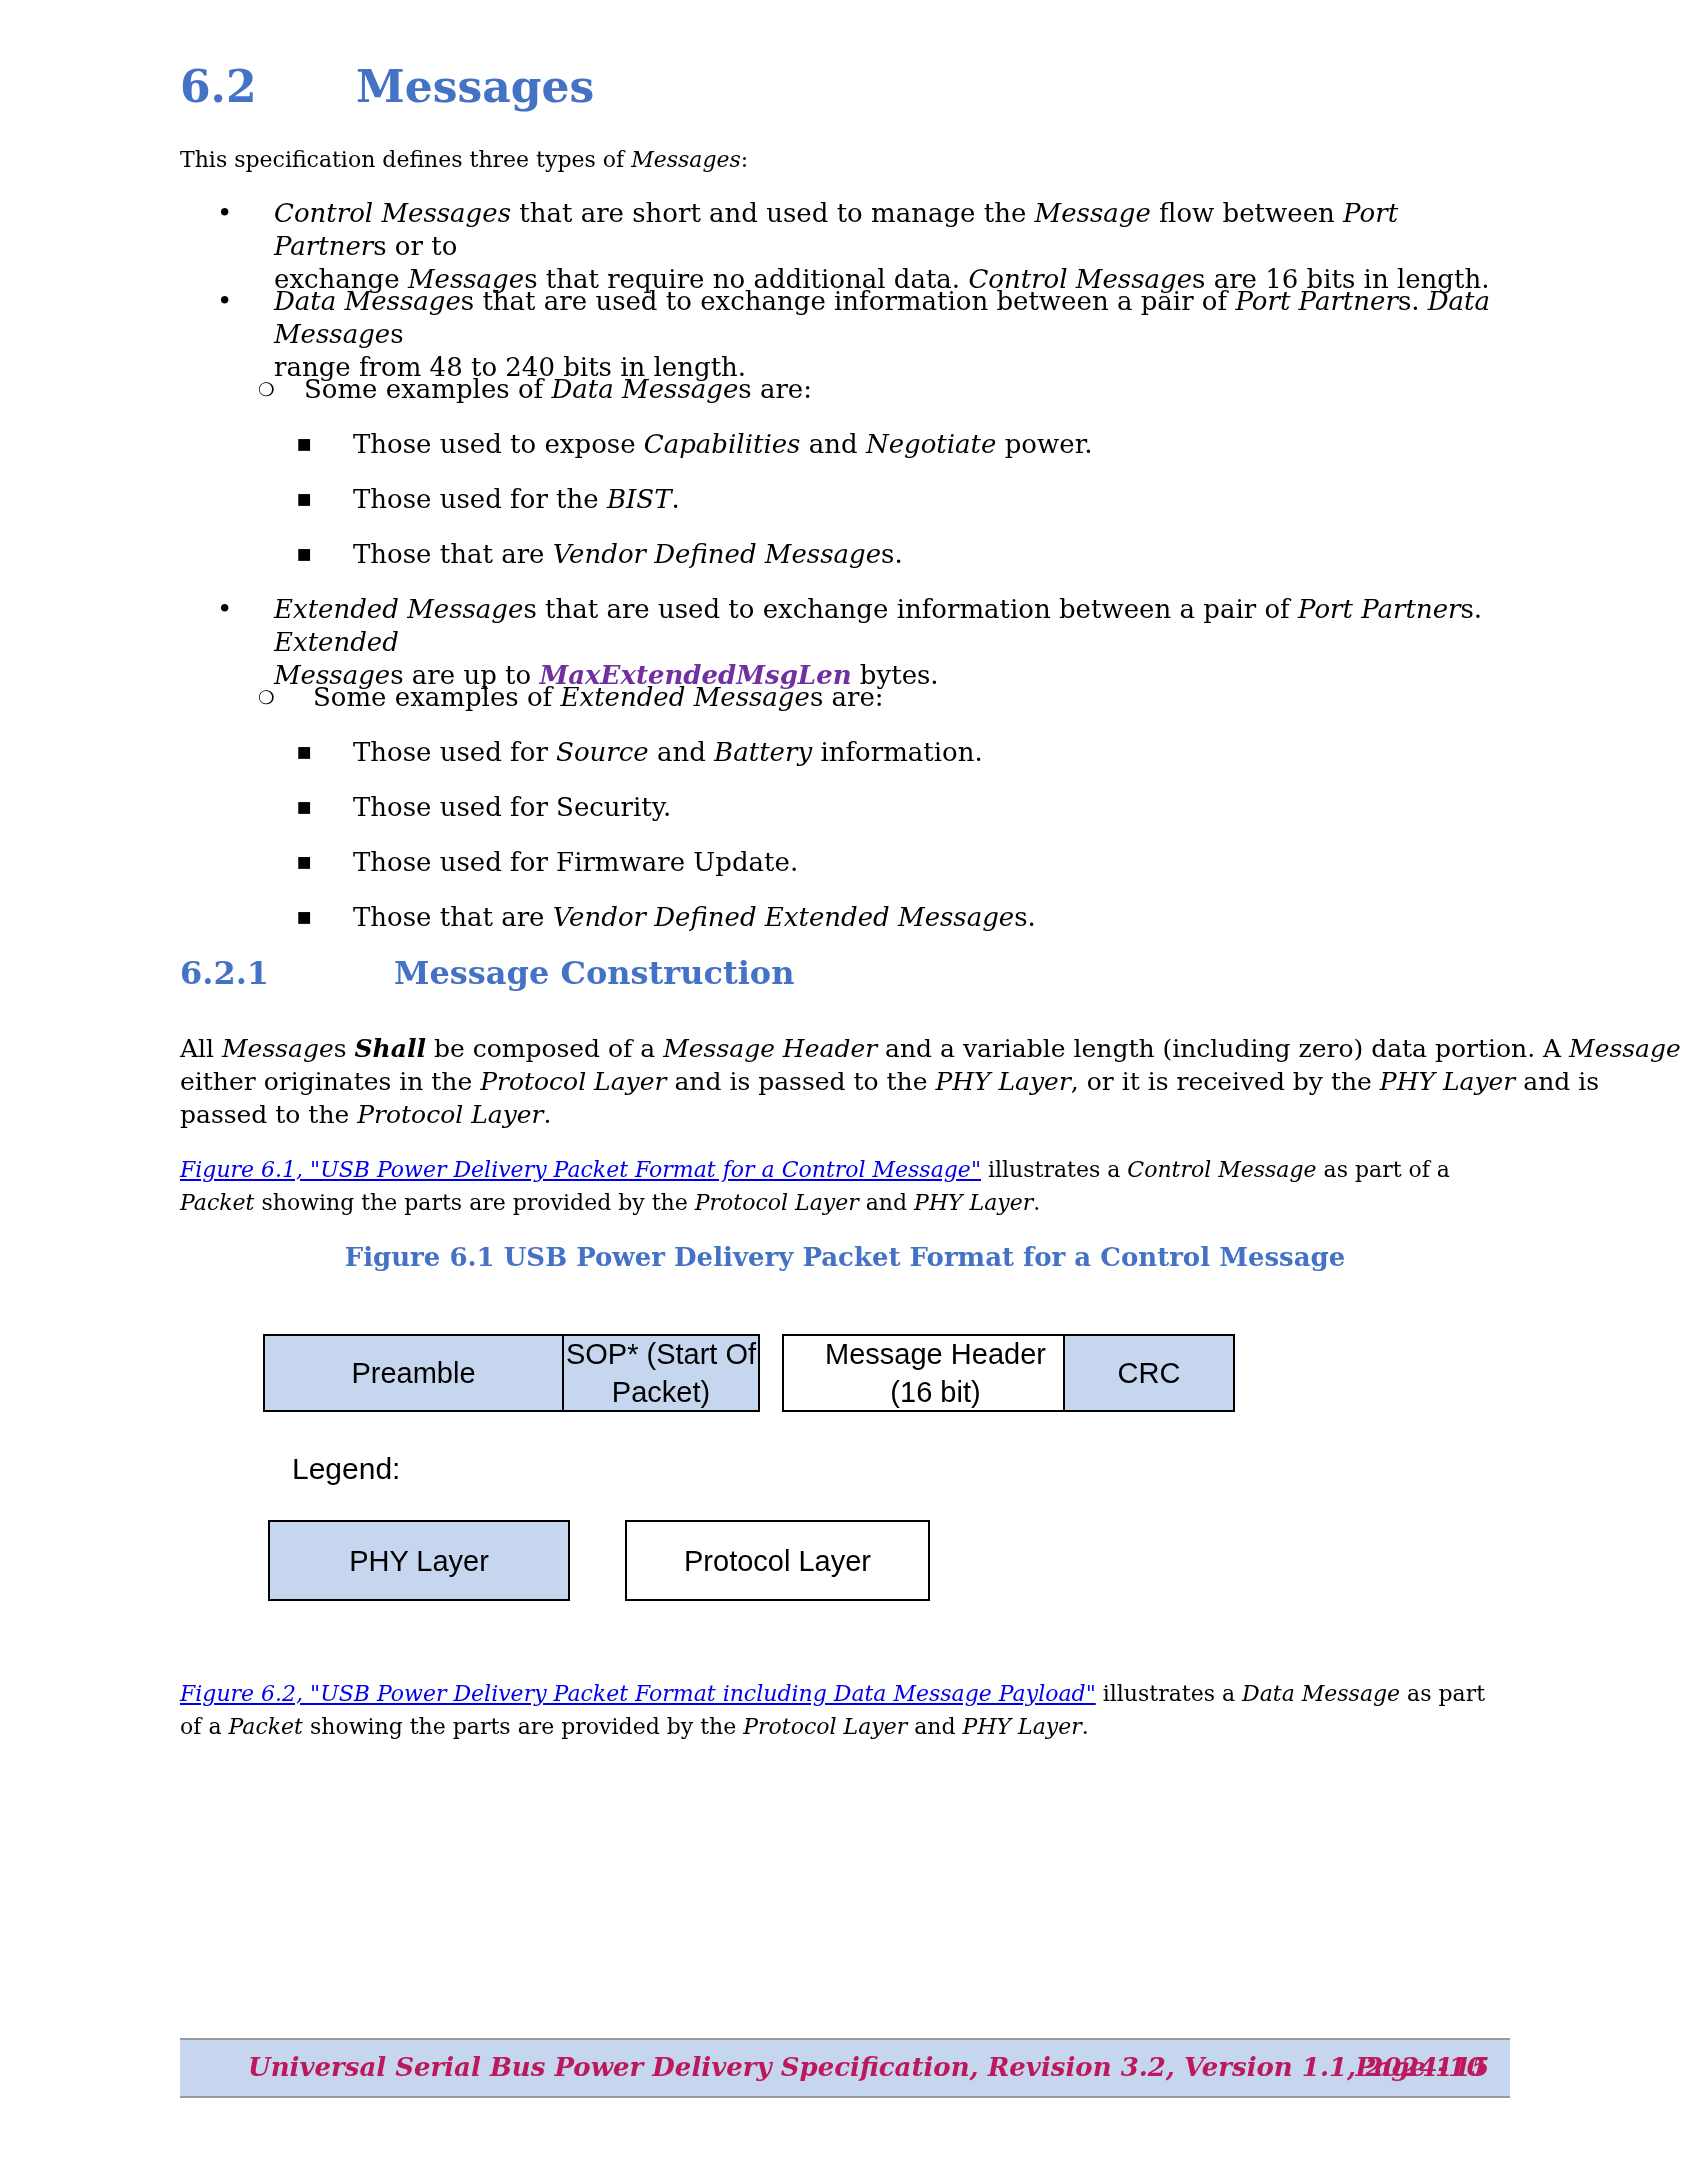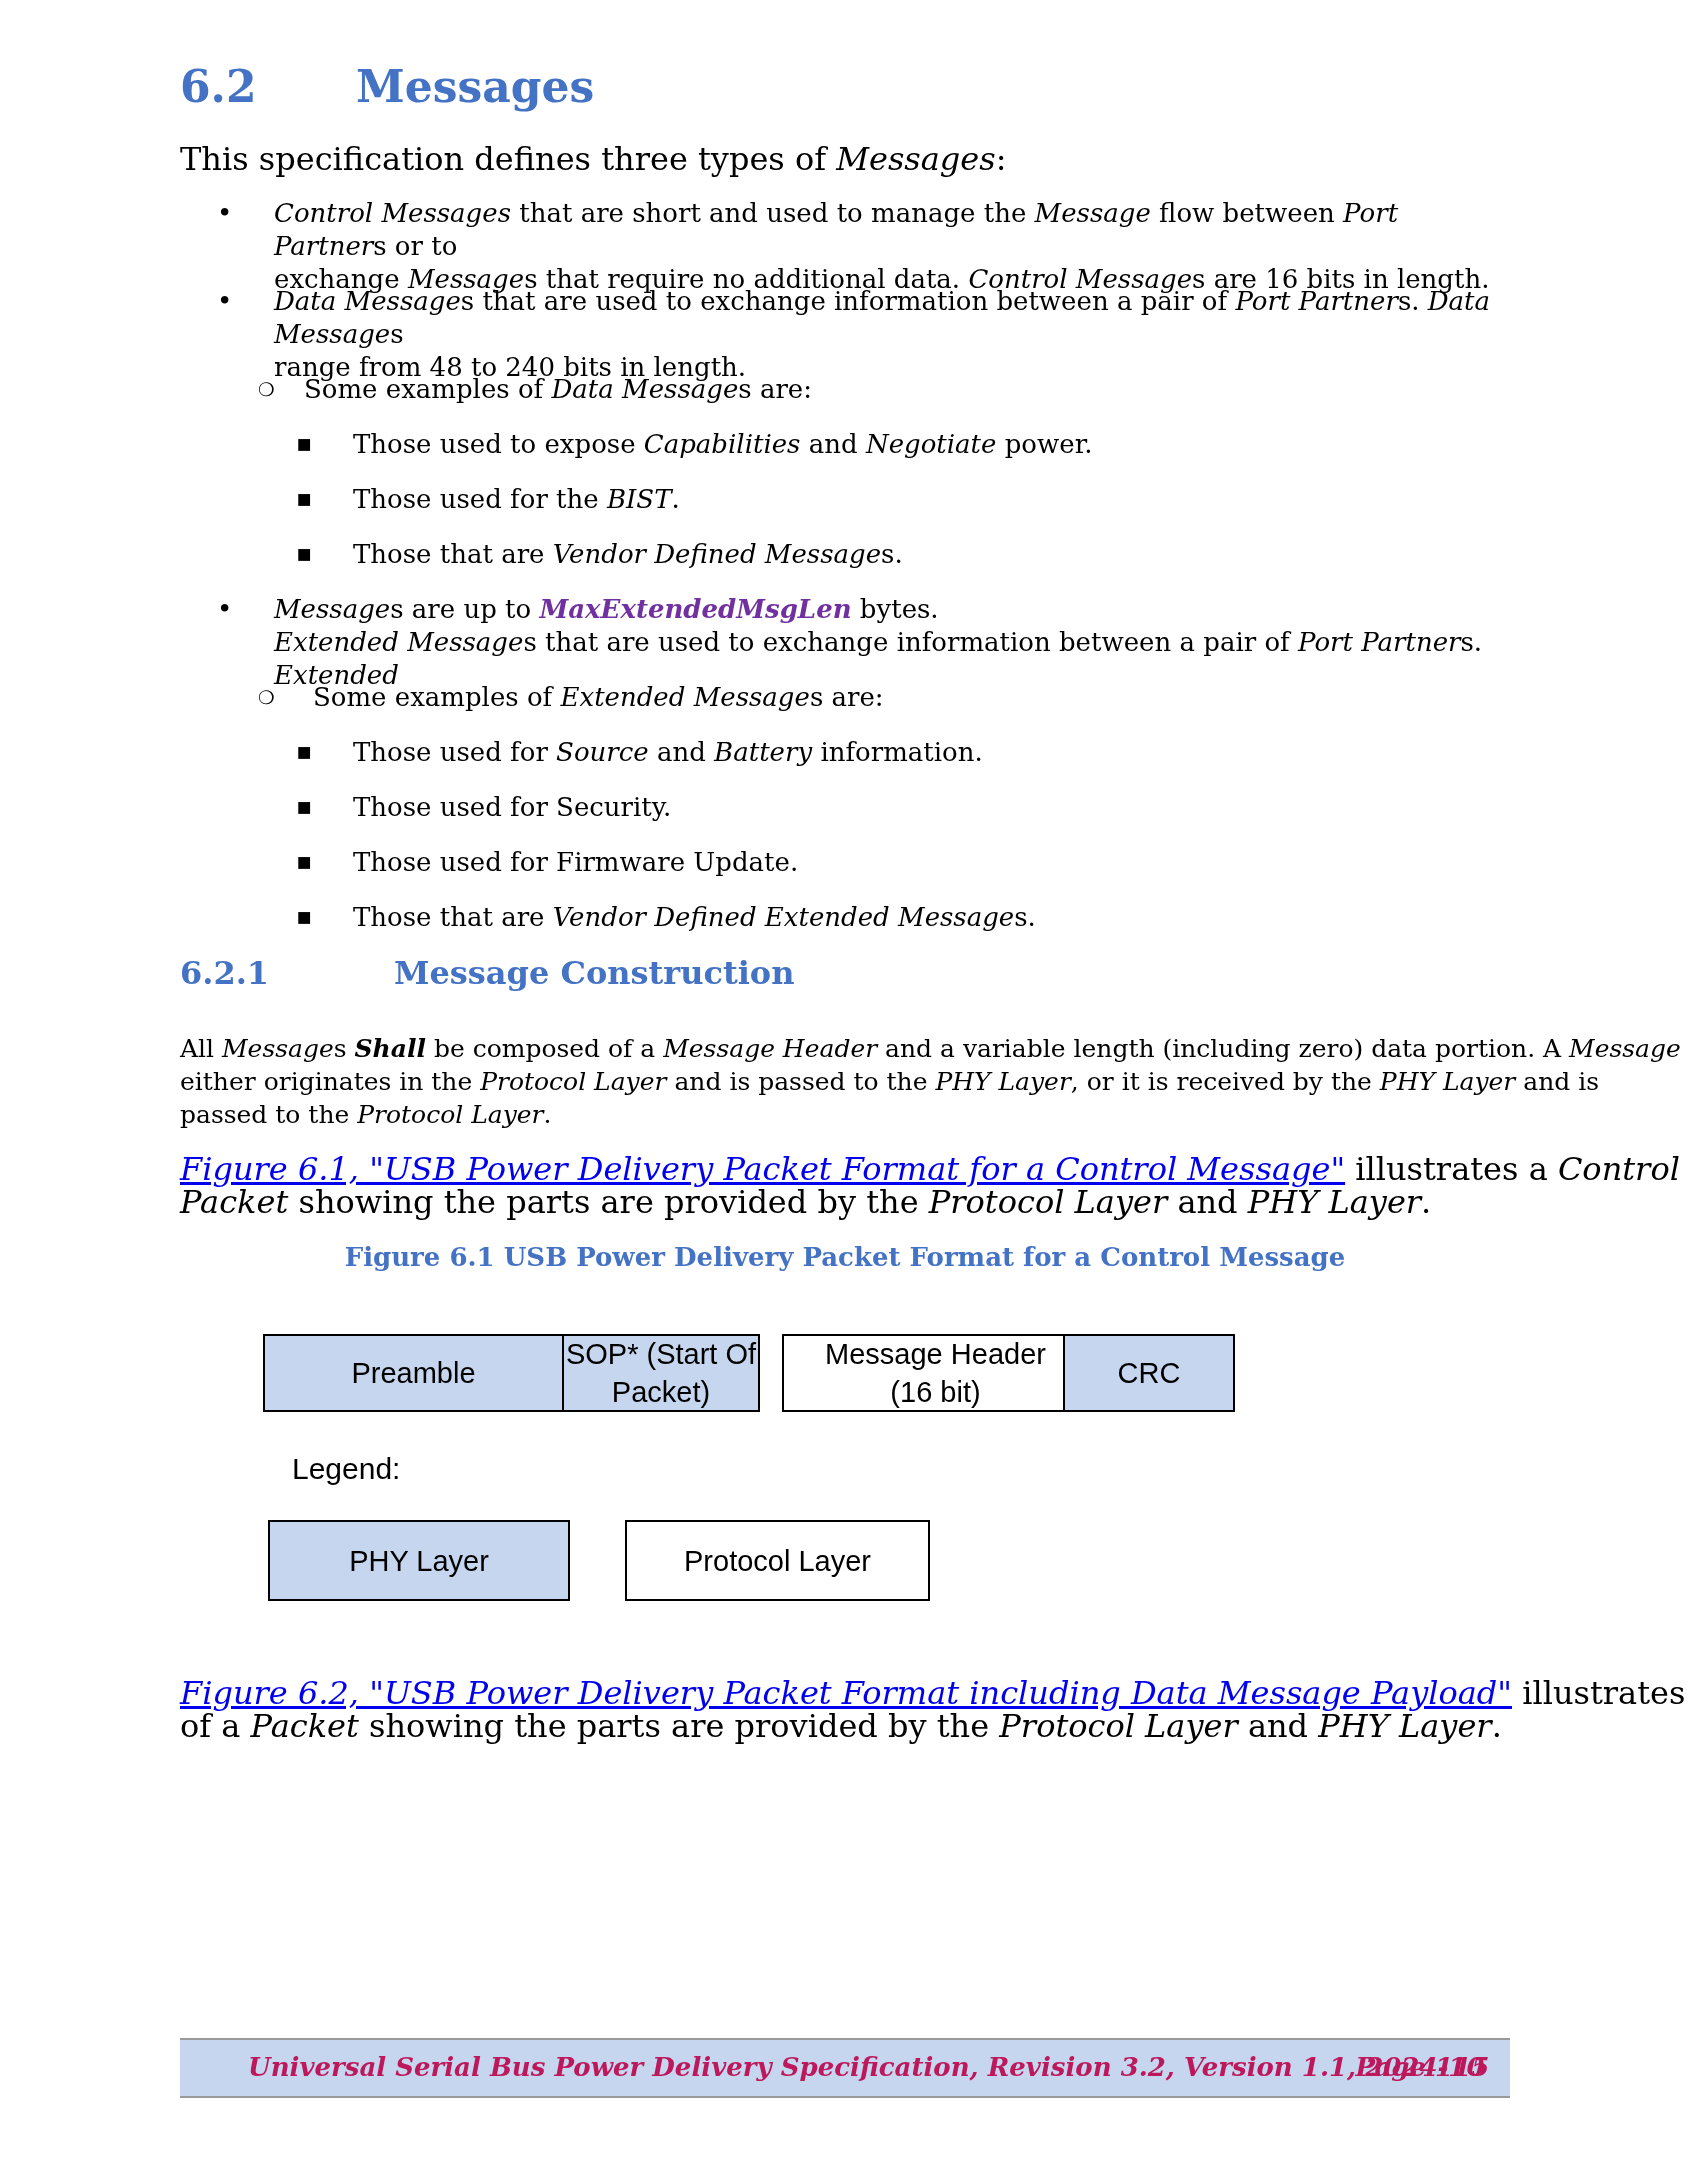--- a/index.html
+++ b/index.html
@@ -1,21 +1,21 @@
 <!DOCTYPE html>
 <html style="font-size:8.3px"><head>
 <meta charset="utf-8">
 <style>
   html, body { margin:0; padding:0; background:#ffffff; }
   body { width:1687px; height:2183px; position:relative; overflow:hidden;
          font-family:"DejaVu Serif", serif; color:#000; }
   .page { position:absolute; left:180px; top:0; width:1330px; }
   h2.h { color:#4472c4; font-family:"DejaVu Serif", serif; font-weight:bold; margin:0; position:absolute; }
   .h .num { display:inline-block; }
-  .p { font-size:32px; line-height:33px; position:absolute; left:0; width:1330px; }
+  .p { font-size:22px; line-height:33px; position:absolute; left:0; width:1330px; }
   .i { font-style:italic; }
   .b { font-weight:bold; }
   .purple { color:#7030a0; font-weight:bold; font-style:italic; }
   .link { color:#0000ee; text-decoration:underline; font-style:italic; }
   .bul { position:absolute; font-size:26px; line-height:33px; }
   .bul .mk { position:absolute; left:0; top:0; }
   .caption { position:absolute; left:0; width:1330px; text-align:center; color:#4472c4;
              font-weight:bold; font-size:26px; }
   .diagram { position:absolute; font-family:"Liberation Sans", sans-serif; }
   .cell { position:absolute; top:0; height:78px; border:2.1px solid #000; box-sizing:border-box;
@@ -69,22 +69,22 @@
     <div style="position:absolute; left:173px; white-space:nowrap;"><span>Those used for the </span><span class="i">BIST</span><span>.</span></div>
   </div>
   <div class="bul" style="top:538px; left:0;">
     <span class="mk" style="left:117px; font-size:15.5px;">■</span>
     <div style="position:absolute; left:173px; white-space:nowrap;"><span>Those that are </span><span class="i">Vendor Defined Message</span><span>s.</span></div>
   </div>
 
   <div class="bul" style="top:593px; left:0; width:1330px;">
     <span class="mk" style="left:37px;">•</span>
     <div style="position:absolute; left:94px; top:0; width:1240px;">
+      <div><span class="i">Extended Message</span><span>s that are used to exchange information between a pair of </span><span class="i">Port Partner</span><span>s. </span><span class="i">Extended</span></div>
       <div><span class="i">Message</span><span>s are up to </span><span class="purple">MaxExtendedMsgLen</span><span> bytes.</span></div>
-      <div><span class="i">Extended Message</span><span>s that are used to exchange information between a pair of </span><span class="i">Port Partner</span><span>s. </span><span class="i">Extended</span></div>
     </div>
   </div>
   <div class="bul" style="top:681px; left:0;">
     <span class="mk" style="left:78px; font-size:18.6px;">❍</span>
     <div style="position:absolute; left:133px; white-space:nowrap;"><span>Some examples of </span><span class="i">Extended Message</span><span>s are:</span></div>
   </div>
   <div class="bul" style="top:736px; left:0;">
     <span class="mk" style="left:117px; font-size:15.5px;">■</span>
     <div style="position:absolute; left:173px; white-space:nowrap;"><span>Those used for </span><span class="i">Source</span><span> and </span><span class="i">Battery</span><span> information.</span></div>
   </div>

